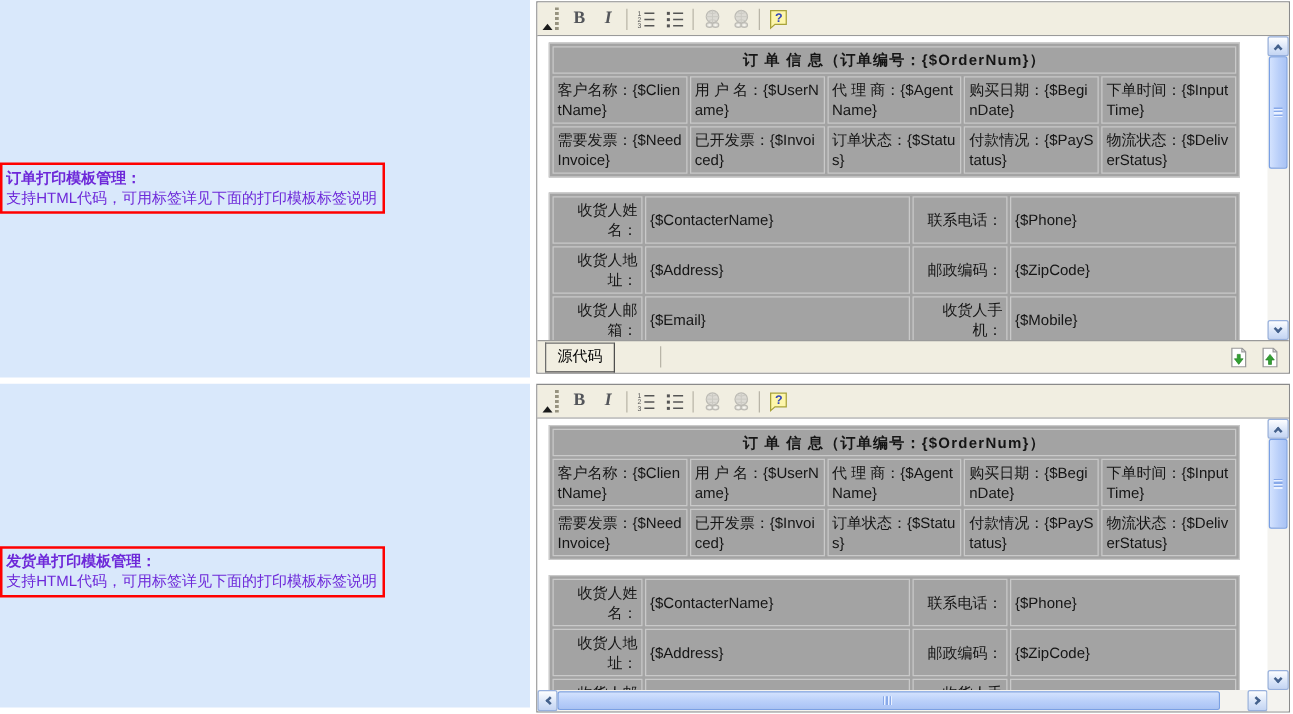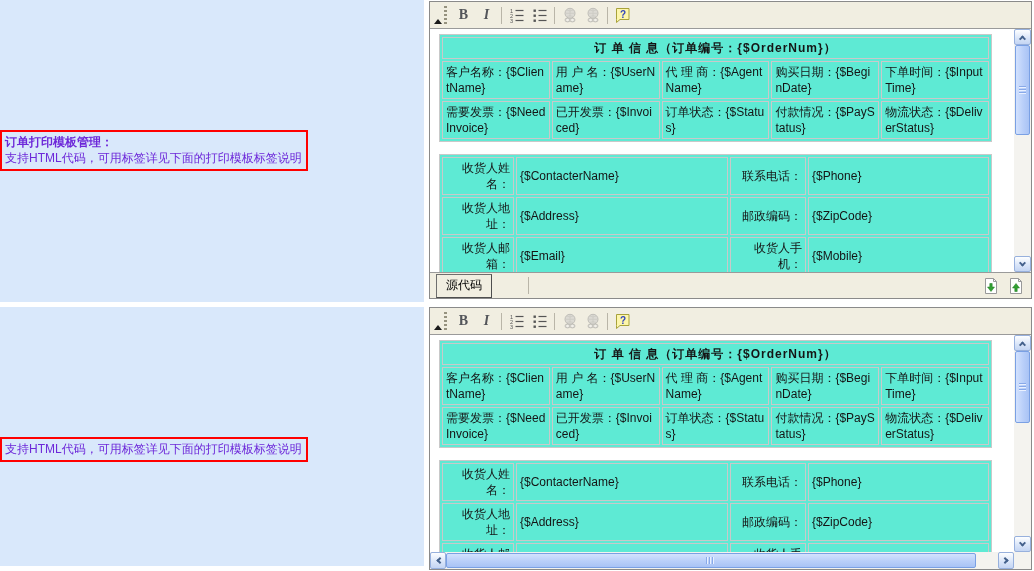--- a/index.html
+++ b/index.html
@@ -31,21 +31,21 @@
   .tb-bold  { font-family:"Liberation Serif","DejaVu Serif",serif; font-weight:bold; font-size:14px; color:#53555a; }
   .tb-italic{ font-family:"Liberation Serif","DejaVu Serif",serif; font-weight:bold; font-style:italic; font-size:14px; color:#53555a; }
   .tb-sep { width:1px; height:17px; background:#b9b5a8; margin:0 3px; }
   .tb-disabled { opacity:.5; filter:grayscale(1); }
 
   
   .edit-area { flex:1; min-height:0; display:flex; border-top:1px solid #9a9a9a; }
   .content { flex:1; overflow:hidden; padding:5px 9px; background:#fff; }
 
   
-  table.tpl { border-collapse:separate; border-spacing:2px; width:553px; border:1px solid #c9c9c9; background:#5eead4; table-layout:fixed; }
+  table.tpl { border-collapse:separate; border-spacing:2px; width:553px; border:1px solid #c9c9c9; background:#a3a3a3; table-layout:fixed; }
   table.tpl td { border:1px solid #c9c9c9; font-size:12px; line-height:16px; padding:2px 3px; color:#151515; word-break:break-all; vertical-align:middle; }
   td.tpl-title { text-align:center; color:#cc3300; font-weight:bold; font-size:15px; letter-spacing:1px; padding:5px 0; word-break:keep-all; }
   table.tpl.contact td.lbl { text-align:right; }
   .tpl-gap { height:12px; }
   .c-l1 { width:72px; } .c-v1 { width:212px; } .c-l2 { width:76px; }
 
   
   .bottombar { flex:0 0 26px; border-top:1px solid #9a9a9a; background:#f1eee1; display:flex; align-items:center; padding:0 6px;gap:14px; }
   .src-btn { font-size:12px; color:#000; background:#f1eee1; border:1px solid #6e6e6e; border-right-color:#4e4e4e; border-bottom-color:#4e4e4e; padding:2px 9px 3px 9px; cursor:pointer; }
   .bb-sep { width:1px; height:17px; background:#b9b5a8; margin-left:22px; }
@@ -81,20 +81,21 @@
 <div id="stage">
 
   <div id="left1" class="left-panel">
     <div id="note1" class="note-box">
       <div class="note-heading">订单打印模板管理：</div>
       <div class="note-desc">支持HTML代码，可用标签详见下面的打印模板标签说明</div>
     </div>
   </div>
   <div id="left2" class="left-panel">
     <div id="note2" class="note-box">
+      <div class="note-heading">发货单打印模板管理：</div>
       <div class="note-desc">支持HTML代码，可用标签详见下面的打印模板标签说明</div>
     </div>
   </div>
 
   <div id="editor1" class="editor">
     <div class="toolbar">
       <div class="collapse-btn">
           <span class="collapse-tri"></span>
         </div>
       <div class="grip"></div>

